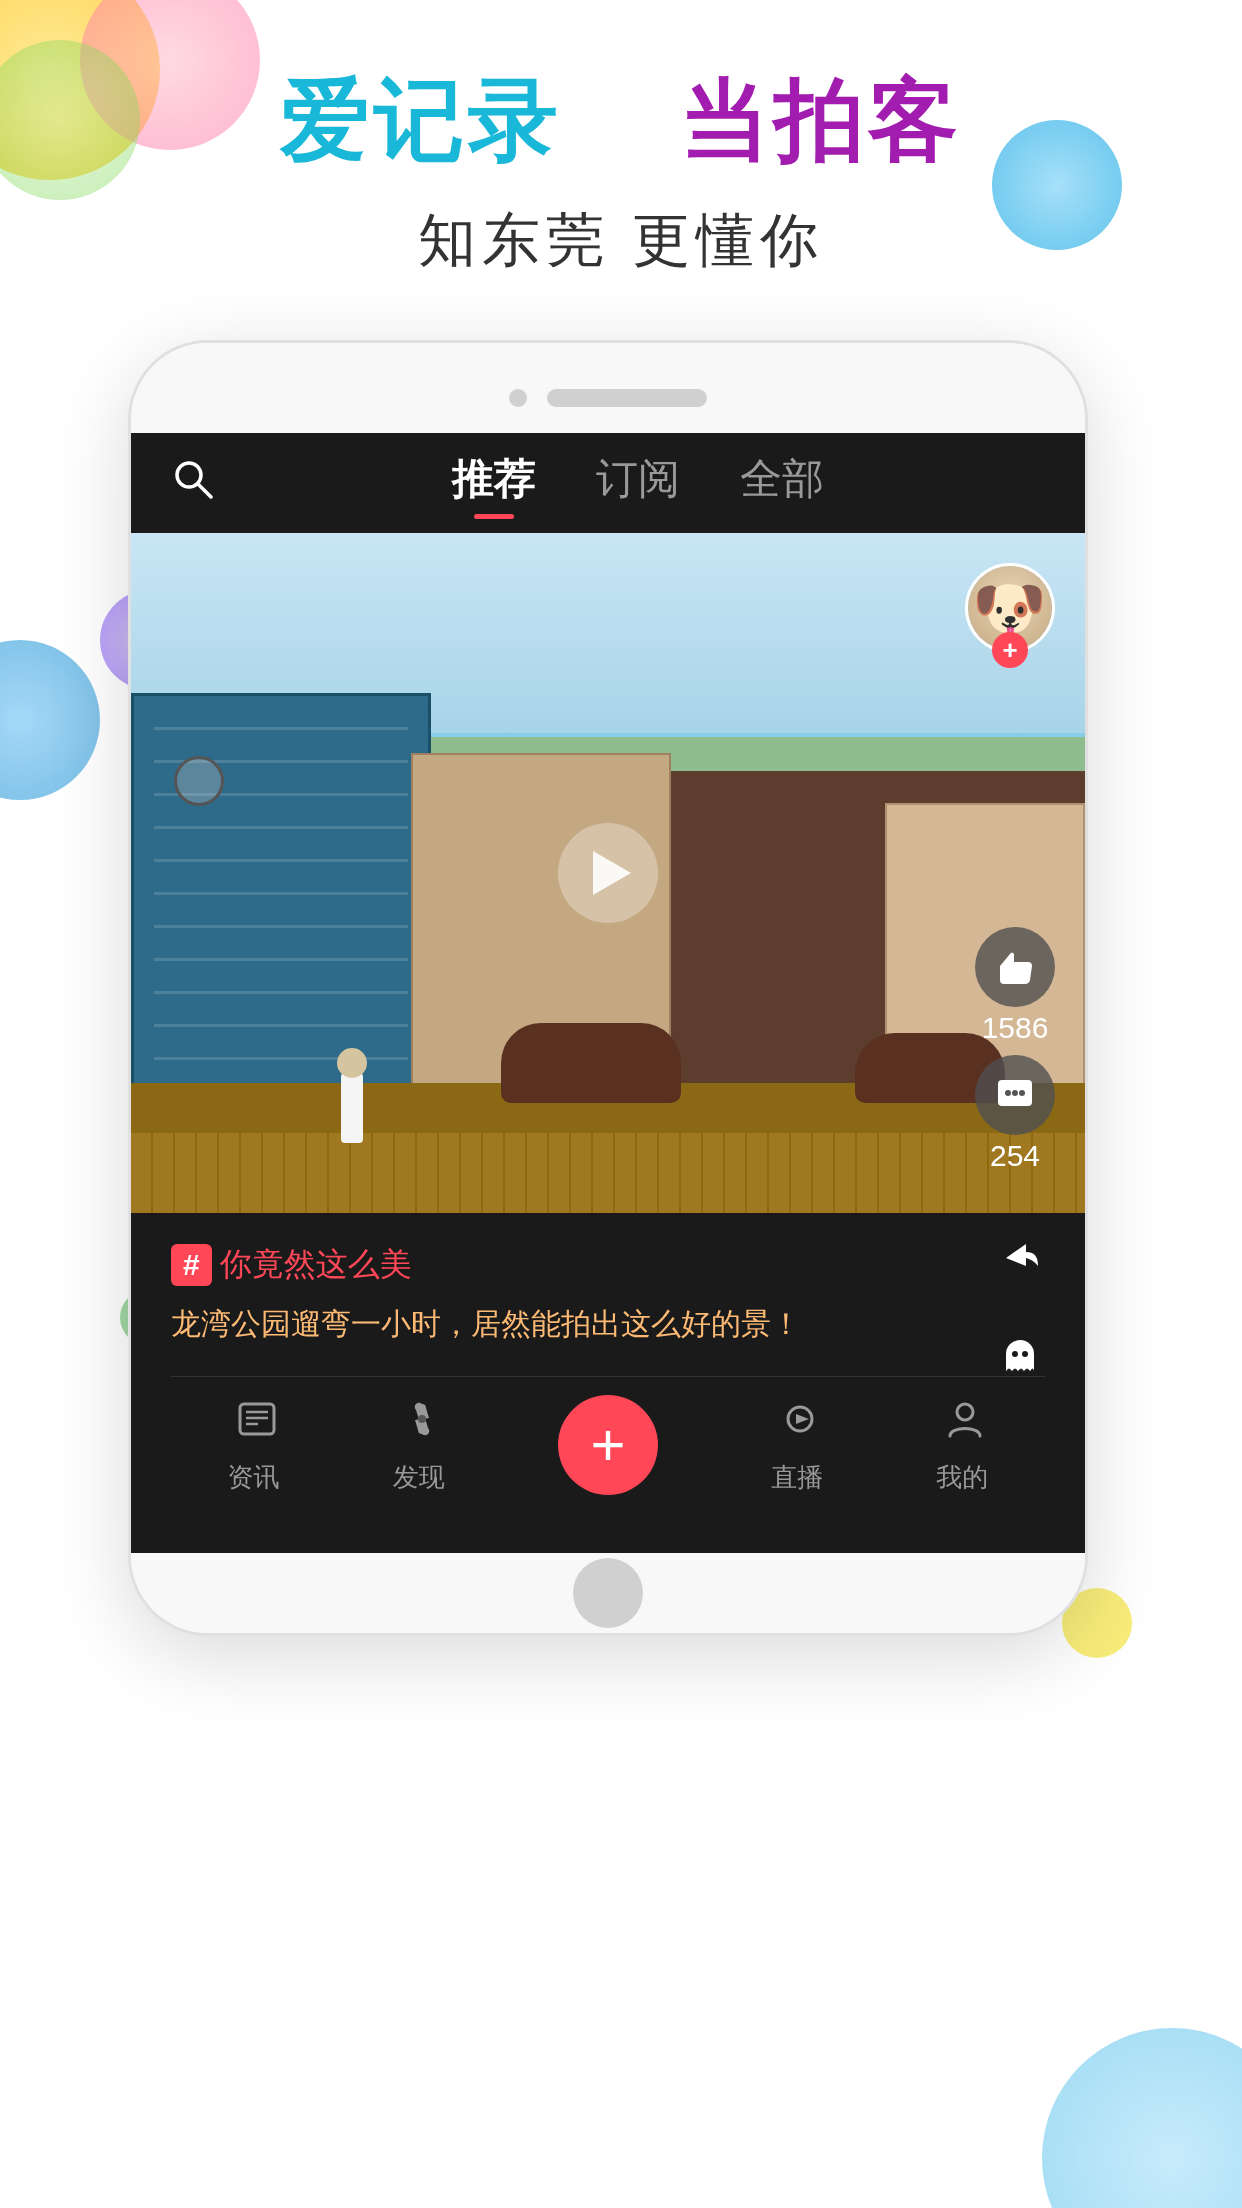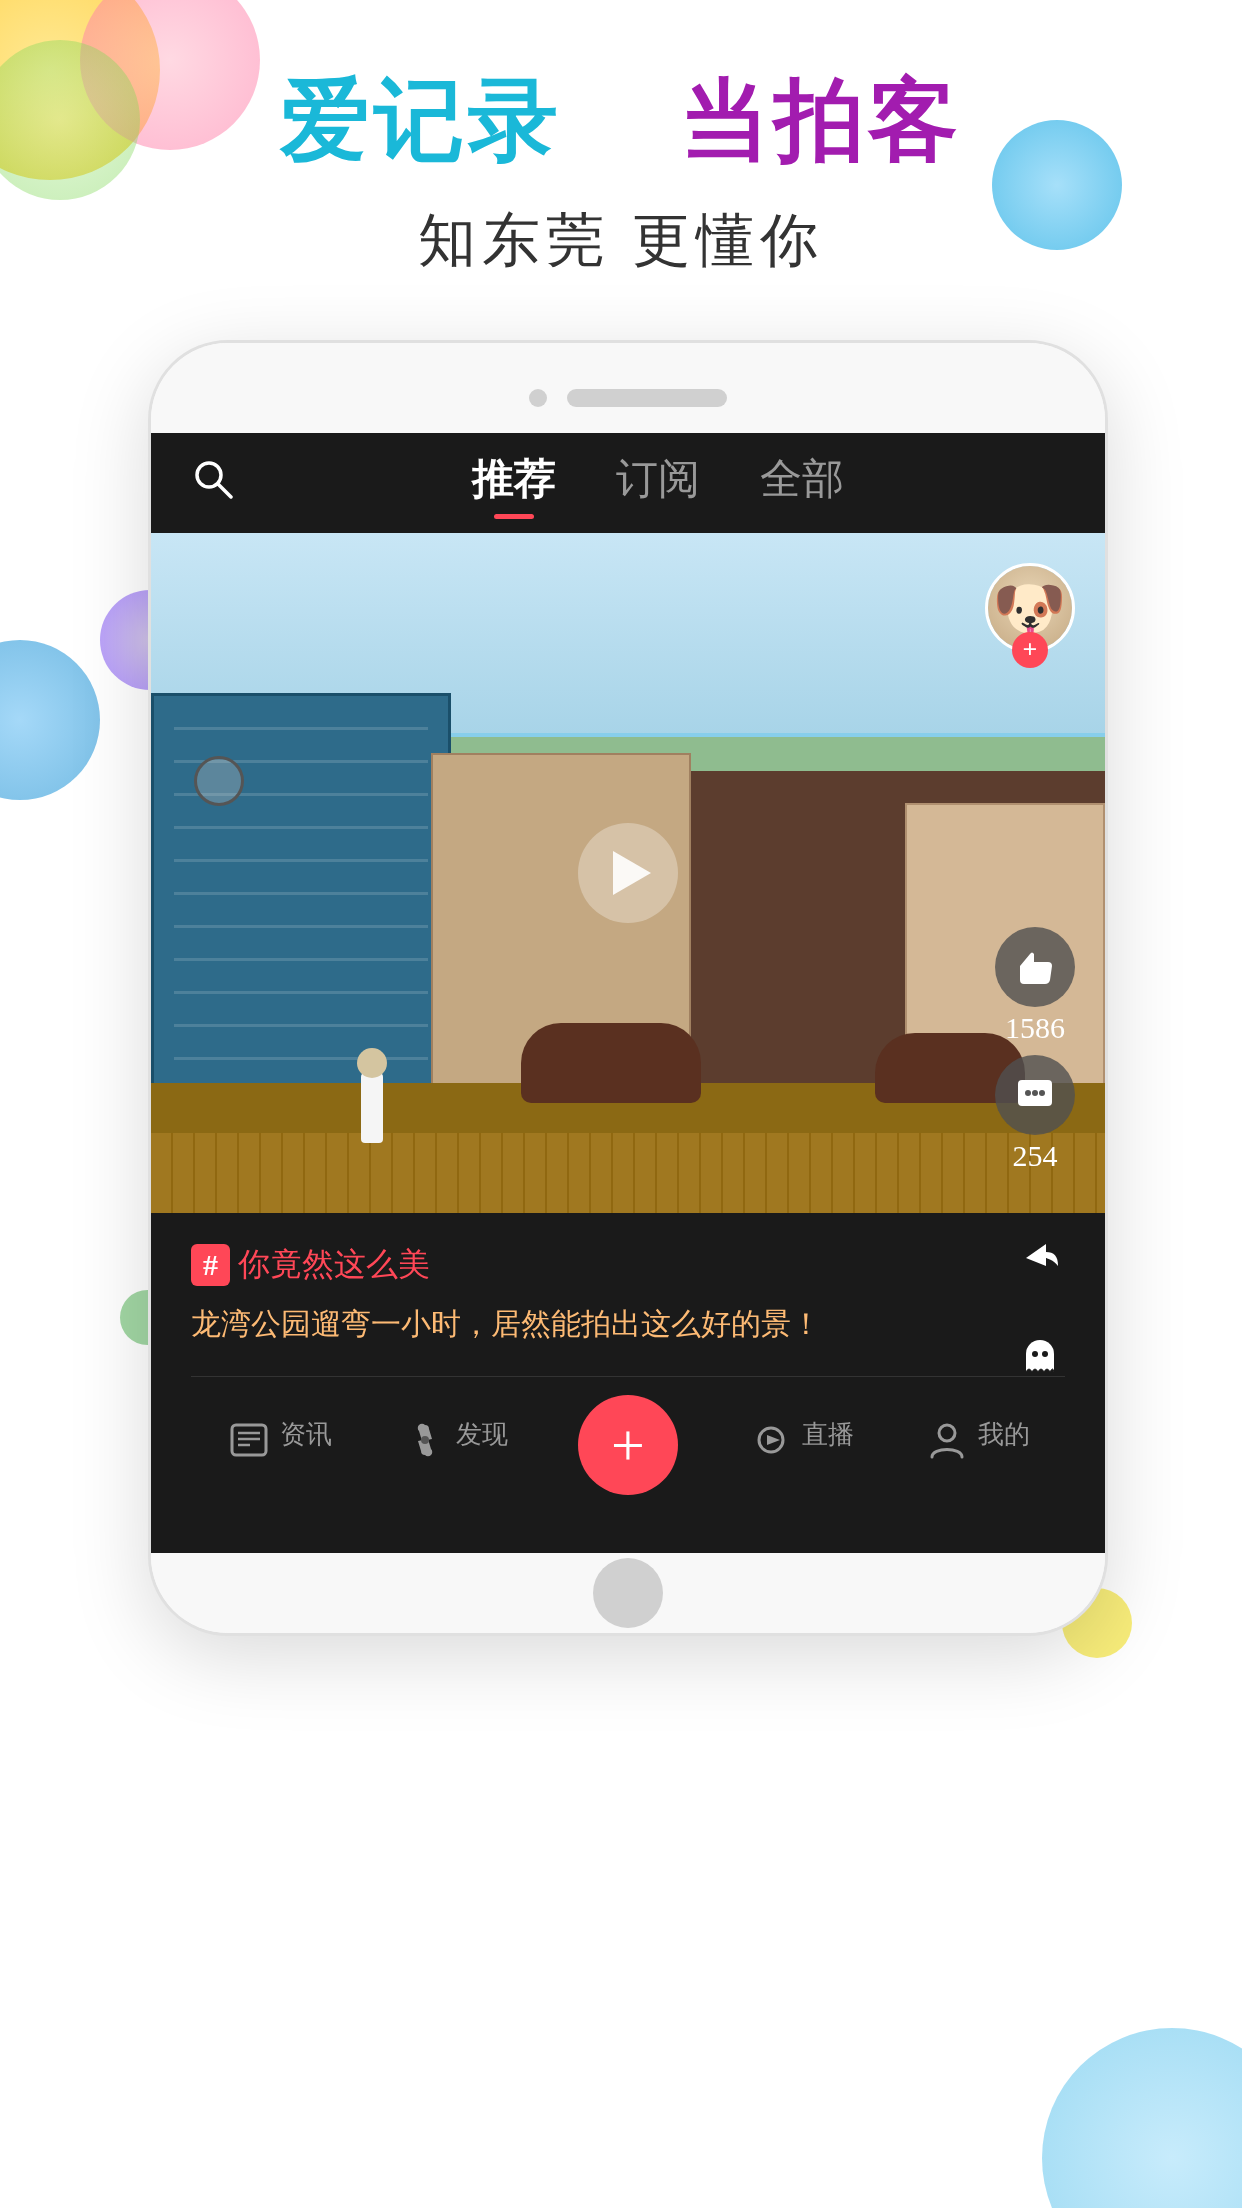--- a/index.html
+++ b/index.html
@@ -98,29 +98,28 @@
       color: #333333;
       font-weight: 500;
       letter-spacing: 6px;
       margin-top: 20px;
     }
 
     
     .phone-mockup {
       position: absolute;
       top: 340px;
-      left: 148px;
+      left: 128px;
       right: 140px;
       width: 960px;
       background: #f8f8f8;
       border-radius: 80px;
       box-shadow: 0 20px 80px rgba(0,0,0,0.15);
       overflow: hidden;
       border: 3px solid #e0e0e0;
-      font-family: Liberation Serif, serif;
     }
 
     
     .phone-top {
       background: #f8f8f8;
       height: 90px;
       display: flex;
       align-items: center;
       justify-content: center;
       gap: 20px;
@@ -467,22 +466,22 @@
       background: #1a1a1a;
       border-top: 1px solid #333;
       display: flex;
       align-items: center;
       justify-content: space-around;
       padding: 18px 0 22px;
       margin-top: 30px;
     }
     .bottom-nav-item {
       display: flex;
-      flex-direction: row;
-      align-items: flex-start;
+      flex-direction: column;
+      align-items: flex-end;
       gap: 8px;
       cursor: pointer;
     }
     .bottom-nav-icon {
       font-size: 44px;
       color: #999999;
     }
     .bottom-nav-label {
       font-size: 26px;
       color: #999999;

